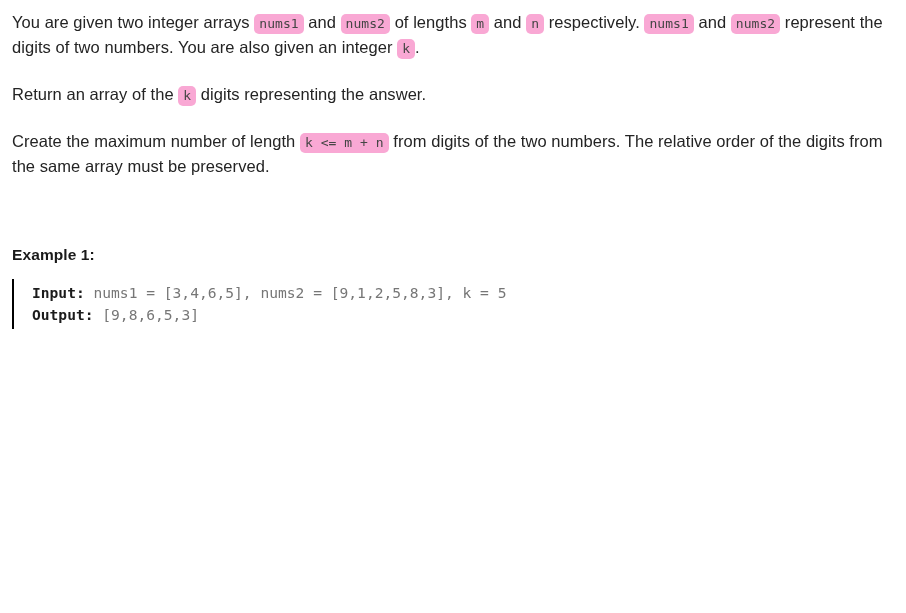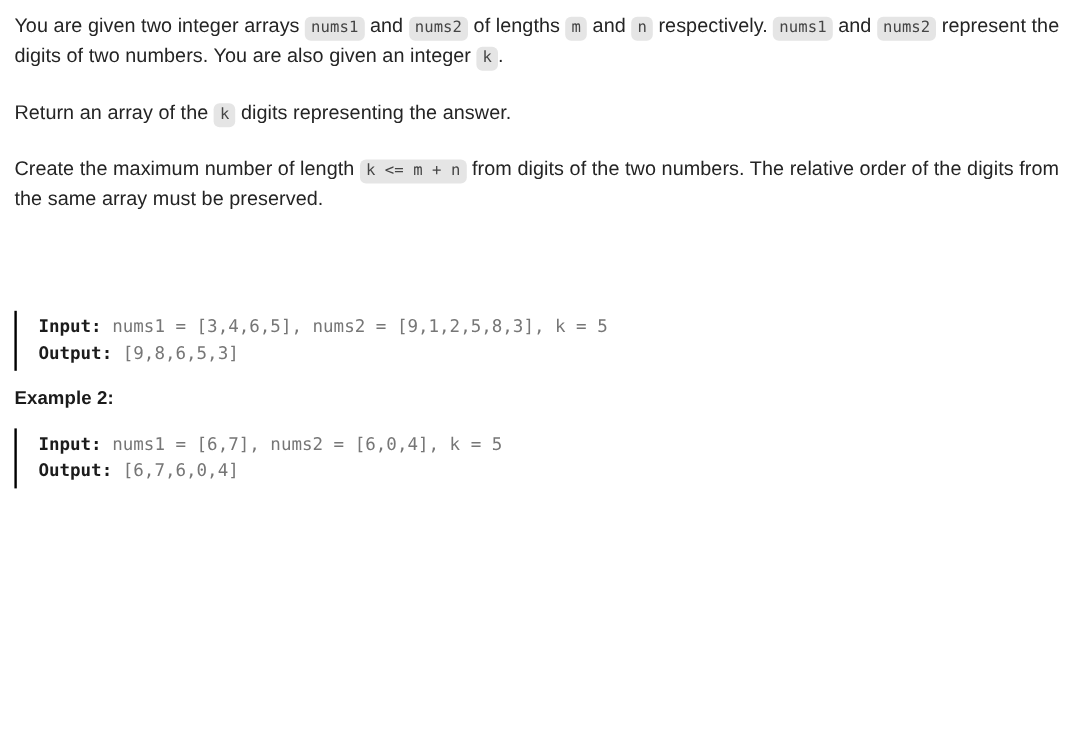--- a/index.html
+++ b/index.html
@@ -26,21 +26,21 @@
     color: #242424;
     letter-spacing: 0.05px;
   }
   p.desc + p.desc {
     margin-top: 22px;
   }
   
   code.chip {
     font-family: "DejaVu Sans Mono", "Liberation Mono", monospace;
     font-size: 13px;
-    background: #e5e5e5;
+    background: #f9a8d4;
     color: #454545;
     border-radius: 5px;
     padding: 2px 5px 3px 5px;
     white-space: pre;
     line-height: 1;
   }
   h3.ex-title {
     font-size: 15.5px;
     font-weight: bold;
     color: #1a1a1a;
@@ -74,30 +74,28 @@
 
 <div class="page">
 
   <p class="desc" id="para-0"><span>You are given two integer arrays </span><code class="chip">nums1</code><span> and </span><code class="chip">nums2</code><span> of lengths </span><code class="chip">m</code><span> and </span><code class="chip">n</code><span> respectively. </span><code class="chip">nums1</code><span> and </span><code class="chip">nums2</code><span> represent the digits of two numbers. You are also given an integer </span><code class="chip">k</code><span>.</span></p>
   <p class="desc" id="para-2"><span>Return an array of the </span><code class="chip">k</code><span> digits representing the answer.</span></p>
   <p class="desc" id="para-1"><span>Create the maximum number of length </span><code class="chip">k &lt;= m + n</code><span> from digits of the two numbers. The relative order of the digits from the same array must be preserved.</span></p>
 
   <div class="spacer-big"></div>
 
   <div class="ex-block">
+    <h3 class="ex-title">Example 1:</h3>
     <div class="spacer-after-title"></div>
     <pre class="example"><b>Input:</b><span> nums1 = [3,4,6,5], nums2 = [9,1,2,5,8,3], k = 5</span>
 <b>Output:</b><span> [9,8,6,5,3]</span></pre>
   </div>
 
   <div class="spacer-between-ex"></div>
 
   <div class="ex-block">
-    <h3 class="ex-title">Example 2:</h3>
     <div class="spacer-after-title"></div>
-    <pre class="example"><b>Input:</b><span> nums1 = [6,7], nums2 = [6,0,4], k = 5</span>
-<b>Output:</b><span> [6,7,6,0,4]</span></pre>
   </div>
 
   <div class="spacer-between-ex"></div>
 
 
 </div>
 
 </body></html>

